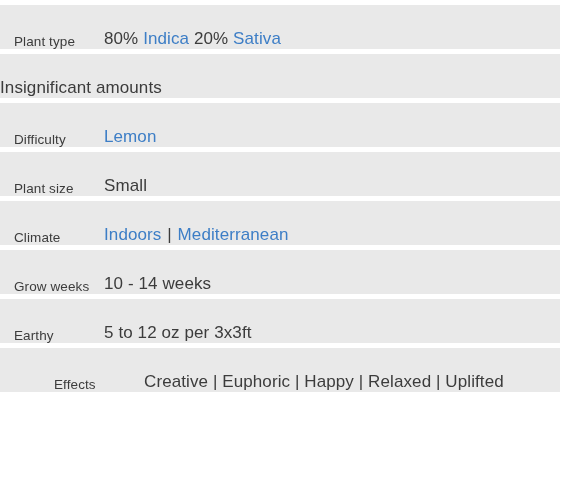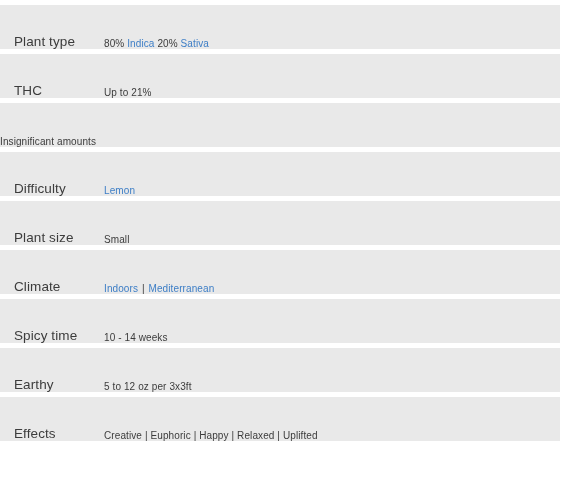--- a/index.html
+++ b/index.html
@@ -24,34 +24,35 @@
     display: flex;
     align-items: flex-end;
     background: #e9e9e9;
     height: 44px;
     margin-bottom: 5px;
     width: 560px;
     box-sizing: border-box;
   }
   .spec-row:last-child {
     margin-bottom: 0;
+    padding-left: 40px;
   }
   .spec-label {
     width: 104px;
     flex: 0 0 104px;
     padding-left: 14px;
     box-sizing: border-box;
     font-size: 13.5px;
     color: #3c3c3c;
     letter-spacing: 0.1px;
     white-space: nowrap;
   }
   .spec-value {
     flex: 1 1 auto;
-    font-size: 10px;
+    font-size: 17px;
     color: #3c3c3c;
     letter-spacing: 0.1px;
     white-space: nowrap;
     overflow: hidden;
   }
   .spec-value .link {
     color: #3d7ec6;
     cursor: pointer;
   }
   .spec-value .sep {
@@ -64,40 +65,36 @@
 </style>
 </head>
 <body>
 
 <div class="spec-table">
     <div class="spec-row">
       <div class="spec-label">Plant type</div>
       <div class="spec-value"><span class="plain">80% </span><span class="link">Indica</span><span class="plain"> 20% </span><span class="link">Sativa</span></div>
     </div>
     <div class="spec-row">
-      <div class="spec-label">THC</div>
-      <div class="spec-value"><span class="plain">Up to 21%</span></div>
-    </div>
-    <div class="spec-row">
       <div class="spec-value"><span class="plain">Insignificant amounts</span></div>
     </div>
     <div class="spec-row">
       <div class="spec-label">Difficulty</div>
       <div class="spec-value"><span class="link">Lemon</span></div>
     </div>
     <div class="spec-row">
       <div class="spec-label">Plant size</div>
       <div class="spec-value"><span class="plain">Small</span></div>
     </div>
     <div class="spec-row">
       <div class="spec-label">Climate</div>
       <div class="spec-value"><span class="link">Indoors</span><span class="sep"> | </span><span class="link">Mediterranean</span></div>
     </div>
     <div class="spec-row">
-      <div class="spec-label">Spicy time</div>
+      <div class="spec-label">Grow weeks</div>
       <div class="spec-value"><span class="plain">10 - 14 weeks</span></div>
     </div>
     <div class="spec-row">
       <div class="spec-label">Earthy</div>
       <div class="spec-value"><span class="plain">5 to 12 oz per 3x3ft</span></div>
     </div>
     <div class="spec-row">
       <div class="spec-label">Effects</div>
       <div class="spec-value"><span class="plain">Creative | Euphoric | Happy | Relaxed | Uplifted</span></div>
     </div>

